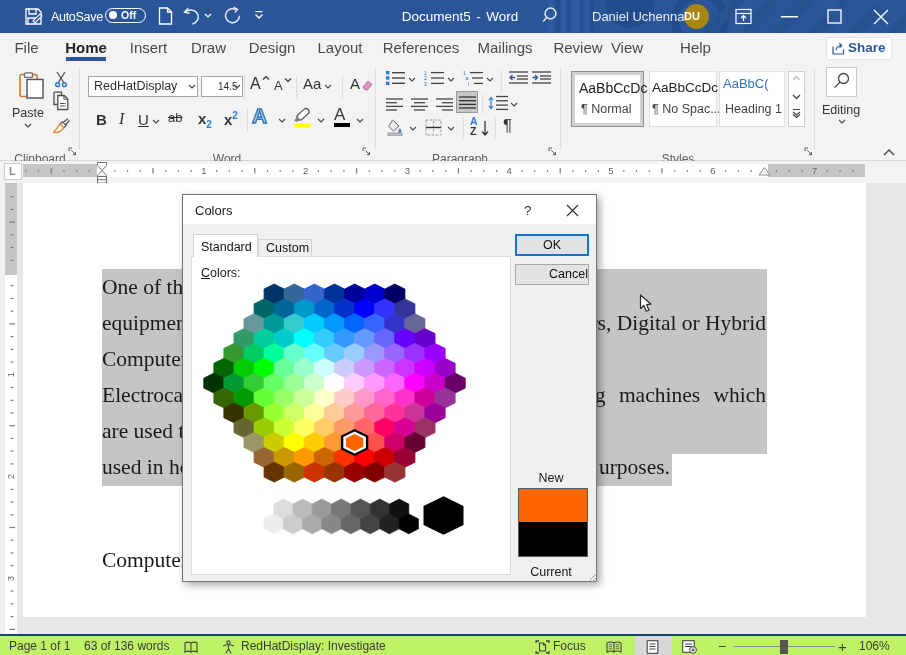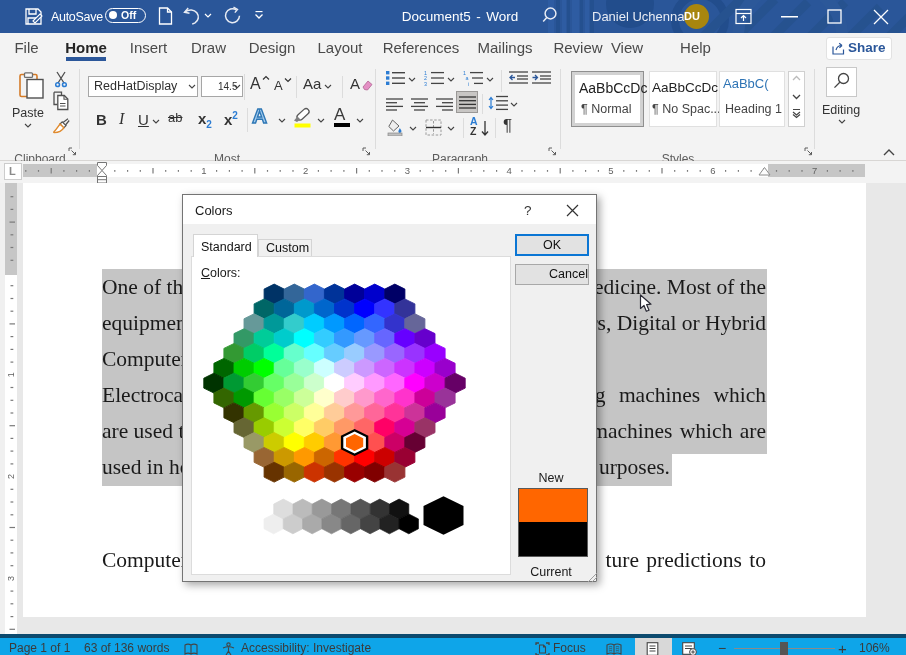--- a/index.html
+++ b/index.html
@@ -30,21 +30,21 @@
 
   
   #doc { left:0; top:183px; width:906px; height:451px; background:#e8e8e8; overflow:hidden; }
   #page { position:absolute; left:23px; top:0; width:843px; height:434px; background:#ffffff; }
   .docline { position:absolute; font-family:"Liberation Serif", serif; font-size:21.5px; color:#1a1a1a; white-space:nowrap; }
 
   
   #dlg { left:182px; top:194px; width:415px; height:388px; background:#f0f0f0; border:1px solid #747474; box-shadow:3px 3px 8px rgba(0,0,0,0.35); }
 
   
-  #status { left:0; top:634px; width:906px; height:21px; background:#0ea5e9; border-top:4px solid #0c4a6e; font-size:12px; color:#3b3b3b; }
+  #status { left:0; top:634px; width:906px; height:21px; background:#bef264; border-top:2px solid #0c4a6e; font-size:12px; color:#3b3b3b; }
   #status .it { position:absolute; top:3px; white-space:nowrap; }
 </style>
 </head>
 <body>
 <div id="app">
 
   <div id="titlebar" class="abs">
     <svg class="abs" style="left:0;top:0" width="906" height="33" viewBox="0 0 906 33">
       <rect width="906" height="33" fill="#2A5699"></rect>
       <g fill="#2e5ca2">
@@ -153,21 +153,21 @@
     </svg>
     <div class="abs" style="left:848px;top:7px;font-size:13.5px;font-weight:700;color:#2b579a">Share</div>
   </div>
 
   <div id="ribbon" class="abs">
     <div class="gsep" style="left:79px"></div>
     <div class="gsep" style="left:375px"></div>
     <div class="gsep" style="left:560px"></div>
     <div class="gsep" style="left:814px"></div>
     <div class="glabel" style="left:40px">Clipboard</div>
-    <div class="glabel" style="left:227px">Most</div>
+    <div class="glabel" style="left:227px">Word</div>
     <div class="glabel" style="left:460px">Paragraph</div>
     <div class="glabel" style="left:678px">Styles</div>
 
     <svg class="launch" style="left:68px;top:85px" viewBox="0 0 10 10">
         <path d="M1 1 v3 M1 1 h3 M3.5 3.5 l4 4 M7.5 5 v2.7 h-2.7" stroke="#5c5c5c" fill="none" stroke-width="1"></path>
       </svg>
     <svg class="launch" style="left:362px;top:85px" viewBox="0 0 10 10">
         <path d="M1 1 v3 M1 1 h3 M3.5 3.5 l4 4 M7.5 5 v2.7 h-2.7" stroke="#5c5c5c" fill="none" stroke-width="1"></path>
       </svg>
     <svg class="launch" style="left:548px;top:85px" viewBox="0 0 10 10">
@@ -567,27 +567,24 @@
 
     <div class="abs" style="left:102px;top:86px;width:664.5px;height:185px;background:#c5c5c5"></div>
     <div class="abs" style="left:102px;top:271px;width:570px;height:32px;background:#c5c5c5"></div>
 
     <div class="docline" style="left:102px;top:91.5px">One of the major areas of computer</div>
     <div class="docline" style="left:102px;top:127.5px">equipment used in hospitals</div>
     <div class="docline" style="left:102px;top:163.5px">Computers. Examples of such</div>
     <div class="docline" style="left:102px;top:199.5px">Electrocardiograph machines</div>
     <div class="docline" style="left:102px;top:235.5px">are used to test blood samples</div>
     <div class="docline" style="left:102px;top:271.5px">used in hospitals for diagnostic</div>
-    <div class="docline" style="right:140px;top:91.5px">edicine. Most of the</div>
     <div class="docline" style="right:140px;top:127.5px">rs, Digital or Hybrid</div>
     <div class="docline" style="right:140px;top:199.5px;word-spacing:8px">ng machines which</div>
-    <div class="docline" style="right:140px;top:235.5px;word-spacing:2px">machines which are</div>
     <div class="docline" style="right:236px;top:271.5px">urposes.</div>
     <div class="docline" style="left:102px;top:364.5px">Computers are used in</div>
-    <div class="docline" style="right:140px;top:364.5px;word-spacing:2px">ture predictions to</div>
 
     <svg class="abs" style="left:639px;top:110.5px" width="14" height="19" viewBox="0 0 14 19">
       <path d="M1.5 1 L1.5 14.5 L5 11.5 L7.3 17.3 L10 16.2 L7.6 10.6 L12 10.2 Z" fill="#fff" stroke="#2a2a35" stroke-width="1.2" stroke-linejoin="round"></path>
     </svg>
   </div>
 
   <div id="dlg" class="abs">
 
     <div class="abs" style="left:0;top:0;width:413px;height:29px;background:#fff"></div>
     <div class="abs" style="left:12px;top:8px;font-size:13px;color:#1a1a1a">Colors</div>
@@ -770,21 +767,21 @@
   <div id="status" class="abs">
     <div class="it" style="left:9px">Page 1 of 1</div>
     <div class="it" style="left:84px">63 of 136 words</div>
     <svg class="abs" style="left:184px;top:5px" width="14" height="13" viewBox="0 0 14 13">
       <path d="M1 2 C3 0.8 5 0.8 7 2 C9 0.8 11 0.8 13 2 V11 C11 9.8 9 9.8 7 11 C5 9.8 3 9.8 1 11 Z M7 2 V11" fill="none" stroke="#444" stroke-width="1.1"></path>
     </svg>
     <svg class="abs" style="left:221px;top:4px" width="15" height="15" viewBox="0 0 15 15">
       <circle cx="7.5" cy="2.6" r="1.7" fill="none" stroke="#444" stroke-width="1.1"></circle>
       <path d="M2 6 C5 4.7 10 4.7 13 6 M7.5 5.5 V9 M7.5 9 L4.8 13.5 M7.5 9 L10.2 13.5" fill="none" stroke="#444" stroke-width="1.1"></path>
     </svg>
-    <div class="it" style="left:241px">Accessibility: Investigate</div>
+    <div class="it" style="left:241px">RedHatDisplay: Investigate</div>
     <svg class="abs" style="left:535px;top:4px" width="15" height="14" viewBox="0 0 15 14">
       <path d="M1 3 V1 h3 M11 1 h3 v2 M14 11 v2 h-3 M4 13 H1 V11" fill="none" stroke="#444" stroke-width="1.3"></path>
       <path d="M4.5 3 h4 l2 2 v6 h-6 z M8.5 3 v2 h2" fill="none" stroke="#444" stroke-width="1.1"></path>
     </svg>
     <div class="it" style="left:553px">Focus</div>
     <svg class="abs" style="left:606px;top:5px" width="16" height="13" viewBox="0 0 16 12">
       <path d="M1 1.5 C3.5 0.3 6 0.3 8 1.5 C10 0.3 12.5 0.3 15 1.5 V10.5 C12.5 9.3 10 9.3 8 10.5 C6 9.3 3.5 9.3 1 10.5 Z M8 1.5 V10.5" fill="none" stroke="#444" stroke-width="1.1"></path>
       <path d="M2.8 3.5 C4 3 5 3 6.2 3.4 M2.8 5.5 C4 5 5 5 6.2 5.4 M2.8 7.5 C4 7 5 7 6.2 7.4 M9.8 3.4 C11 3 12 3 13.2 3.5 M9.8 5.4 C11 5 12 5 13.2 5.5 M9.8 7.4 C11 7 12 7 13.2 7.5" stroke="#444" stroke-width="0.8" fill="none"></path>
     </svg>
     <div class="abs" style="left:635px;top:0px;width:37px;height:21px;background:#d8d8d8"></div>

